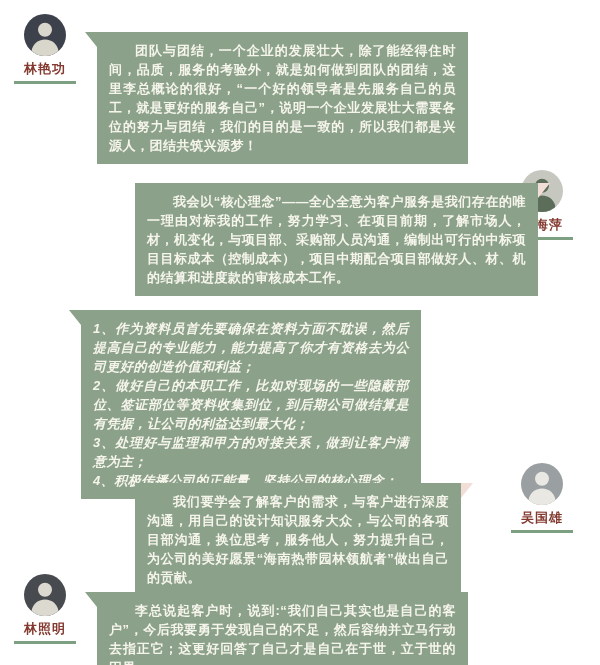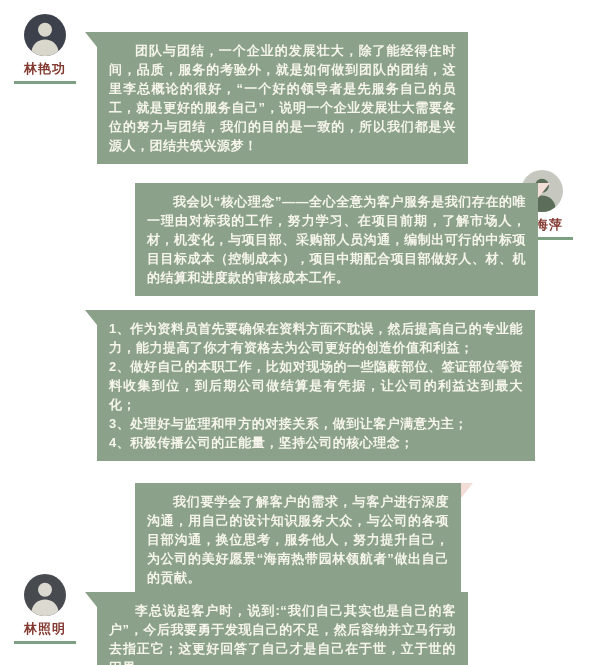--- a/index.html
+++ b/index.html
@@ -80,21 +80,21 @@
     width:0;height:0;
     border-top:15px solid var(--tail-right);
     border-right:12px solid transparent;
   }
   
   .r0a{left:3px;  top:14px;}
   .r0b{left:97px; top:32px;  width:371px;}
   .r1a{left:500px;top:170px;}
   .r1b{left:135px;top:183px; width:403px;}
   .r2a{left:3px;  top:291px;}
-  .r2b{left:97px; top:310px; width:438px;}
+  .r2b{left:81px; top:310px; width:340px;font-style:italic;}
   .r3a{left:500px;top:463px;}
   .r3b{left:135px;top:483px; width:326px;}
   .r4a{left:3px;  top:574px;text-align:center;}
   .r4b{left:97px; top:592px; width:371px;}
 </style>
 </head>
 <body>
 
 <div class="stage">
 
@@ -129,20 +129,30 @@
   </div>
 
   <div class="bubble r2b">
     <span class="tail-l"></span>
     <p class="txt">1、作为资料员首先要确保在资料方面不耽误，然后提高自己的专业能力，能力提高了你才有资格去为公司更好的创造价值和利益；
 2、做好自己的本职工作，比如对现场的一些隐蔽部位、签证部位等资料收集到位，到后期公司做结算是有凭据，让公司的利益达到最大化；
 3、处理好与监理和甲方的对接关系，做到让客户满意为主；
 4、积极传播公司的正能量，坚持公司的核心理念；</p>
   </div>
 
+  <div class="avatar-block r3a" style="--av-bg: #9aa0a2; --av-fg: #eae8e2;">
+    <div class="avatar">
+      <svg viewBox="0 0 48 48">
+          <circle class="person-fill" cx="24" cy="18" r="8"></circle>
+          <path class="person-fill" d="M8 48 C8 34 16 29 24 29 C32 29 40 34 40 48 Z"></path>
+        </svg>
+    </div>
+    <div class="name">吴国雄</div>
+    <div class="underline"></div>
+  </div>
   <div class="bubble indent r3b">
     <span class="tail-r"></span>
     <p class="txt">我们要学会了解客户的需求，与客户进行深度沟通，用自己的设计知识服务大众，与公司的各项目部沟通，换位思考，服务他人，努力提升自己，为公司的美好愿景“海南热带园林领航者”做出自己的贡献。</p>
   </div>
 
   <div class="avatar-block r4a" style="--av-bg: #474b50; --av-fg: #dcd9d0;">
     <div class="avatar">
       <svg viewBox="0 0 48 48">
           <circle class="person-fill" cx="24" cy="18" r="8"></circle>
           <path class="person-fill" d="M8 48 C8 34 16 29 24 29 C32 29 40 34 40 48 Z"></path>

